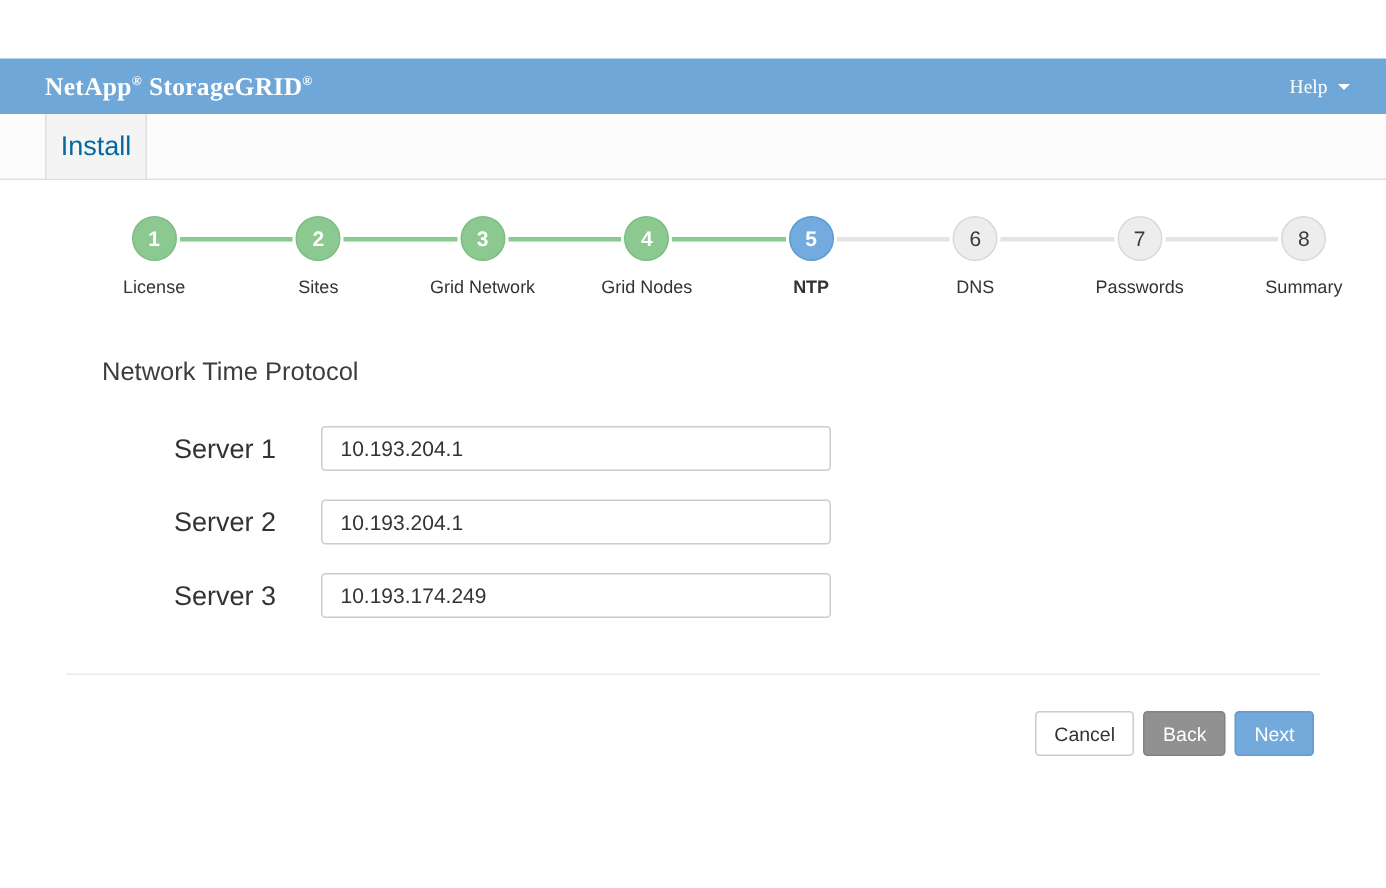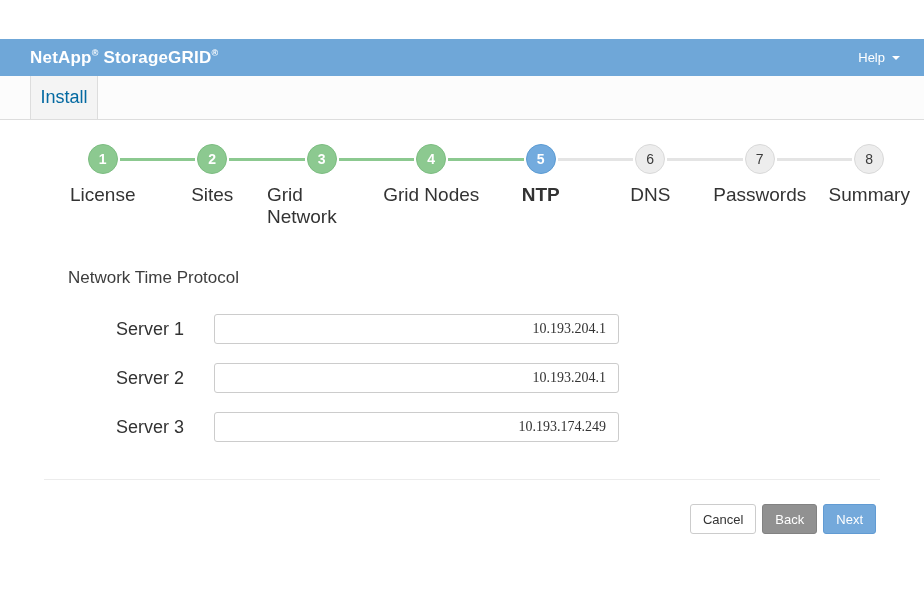--- a/index.html
+++ b/index.html
@@ -7,20 +7,21 @@
   body { font-family: "Liberation Sans", sans-serif; color: #333; }
 
   
   .top-spacer { height: 39px; background: #fff; }
 
   
   .app-header {
     height: 37px; background: #6FA7D8;
     display: flex; align-items: center; justify-content: space-between;
     padding: 0 24px 0 30px;
+    font-family: Liberation Serif, serif;
   }
   .brand-title { color: #fff; font-size: 17px; font-weight: bold; letter-spacing: .2px; }
   .brand-title sup { font-size: 9px; font-weight: bold; }
   .help-menu { color: #fff; font-size: 13px; display: flex; align-items: center; gap: 7px; cursor: pointer; }
   .caret { width: 0; height: 0; border-left: 4px solid transparent; border-right: 4px solid transparent; border-top: 4px solid #fff; display: inline-block; }
 
   
   .nav-bar { height: 44px; background: #fcfcfc; border-bottom: 1px solid #ddd; display: flex; }
   .nav-tab {
     margin-left: 30px; min-width: 68px; padding: 0 8px;
@@ -40,36 +41,35 @@
   .connector.line-done { background: #8CC990; }
   .connector.line-todo { background: #E4E4E4; }
   .circle {
     width: 30px; height: 30px; border-radius: 50%;
     display: flex; align-items: center; justify-content: center;
     font-size: 14px; z-index: 1; position: relative; cursor: pointer;
   }
   .step.done .circle   { background: #8CC990; border: 1px solid #7CBD81; color: #fff; font-weight: bold; }
   .step.active .circle { background: #73ABDE; border: 1px solid #5B9BD3; color: #fff; font-weight: bold; }
   .step.todo .circle   { background: #EDEDED; border: 1px solid #D9D9D9; color: #3a3a3a; }
-  .step-label { margin-top: 10px; font-size: 19px; color: #333; }
+  .step-label { margin-top: 10px; font-size: 12px; color: #333; }
   .step.active .step-label { font-weight: bold; }
 
   
   .content { padding: 0 44px; margin-left: 24px; }
   .page-title { margin-top: 40px; font-size: 17px; font-weight: 400; color: #3d3d3d; }
   .page-desc { margin-top: 14px; font-size: 14px; line-height: 1.55; color: #333; max-width: 840px; }
 
   .ntp-form { margin-top: 26px; }
   .form-row { display: flex; align-items: center; margin-bottom: 19px; height: 30px; }
   .form-label { width: 116px; margin-right: 30px; text-align: right; font-size: 18px; color: #333; }
   .ip-input {
-    width: 405px; height: 30px; border: 1px solid #ccc; border-radius: 3px;
+    width: 340px; height: 30px; border: 1px solid #ccc; border-radius: 3px;
     padding: 0 12px; font-size: 14px; color: #333; background: #fff; outline: none;
-    font-family: Liberation Serif, serif;
-    text-align: right;
+    font-family: Liberation Sans, sans-serif;
   }
   .ip-input.focused {
     border-color: #66AFE9;
     box-shadow: 0 0 7px rgba(102,175,233,0.65);
   }
   .add-btn {
     margin-left: 34px; background: none; border: none; cursor: pointer;
     font-size: 21px; font-weight: bold; color: #2b2b2b; line-height: 1;
     font-family: "Liberation Sans", sans-serif;
   }

